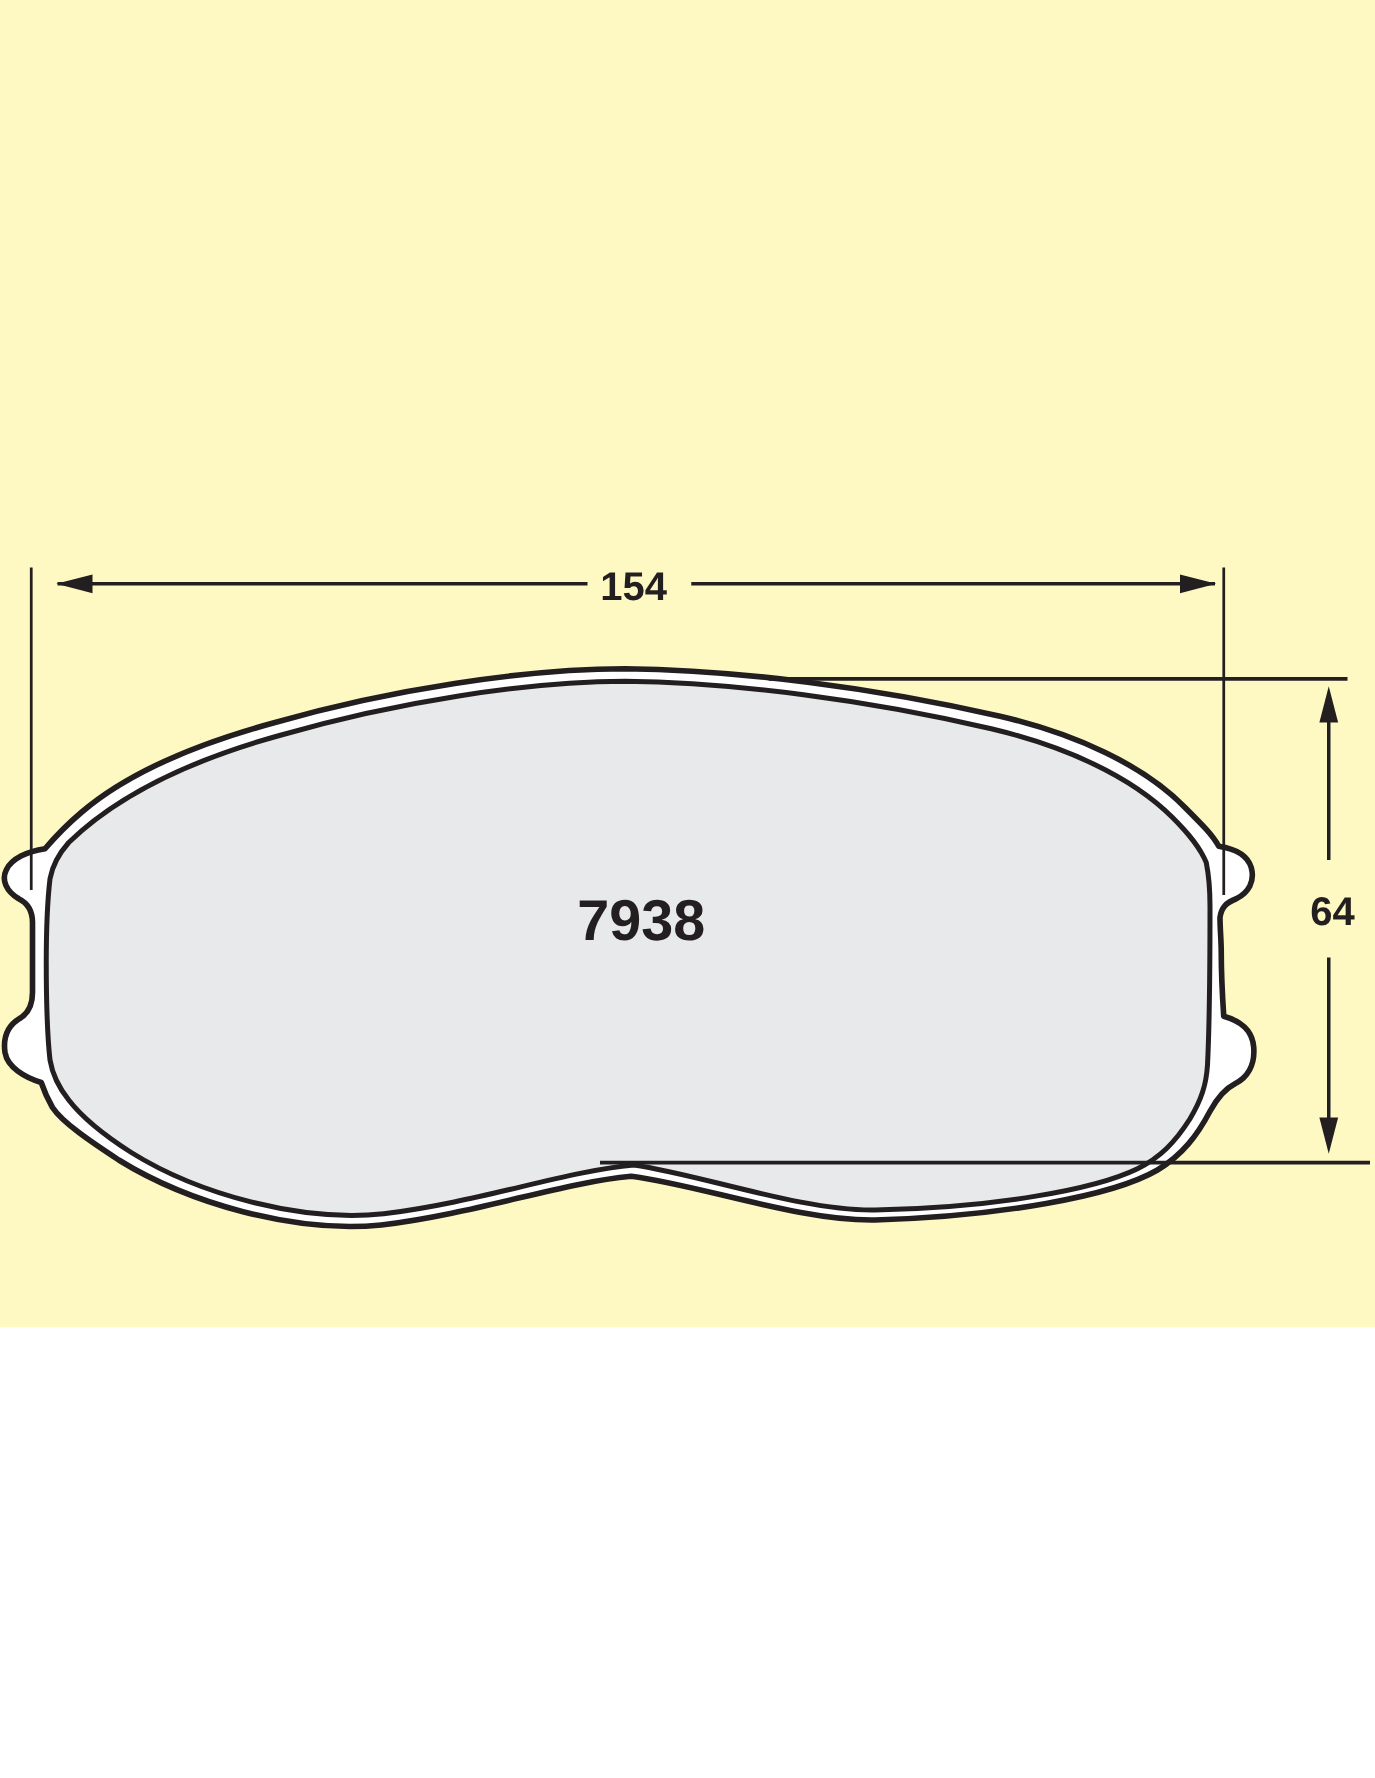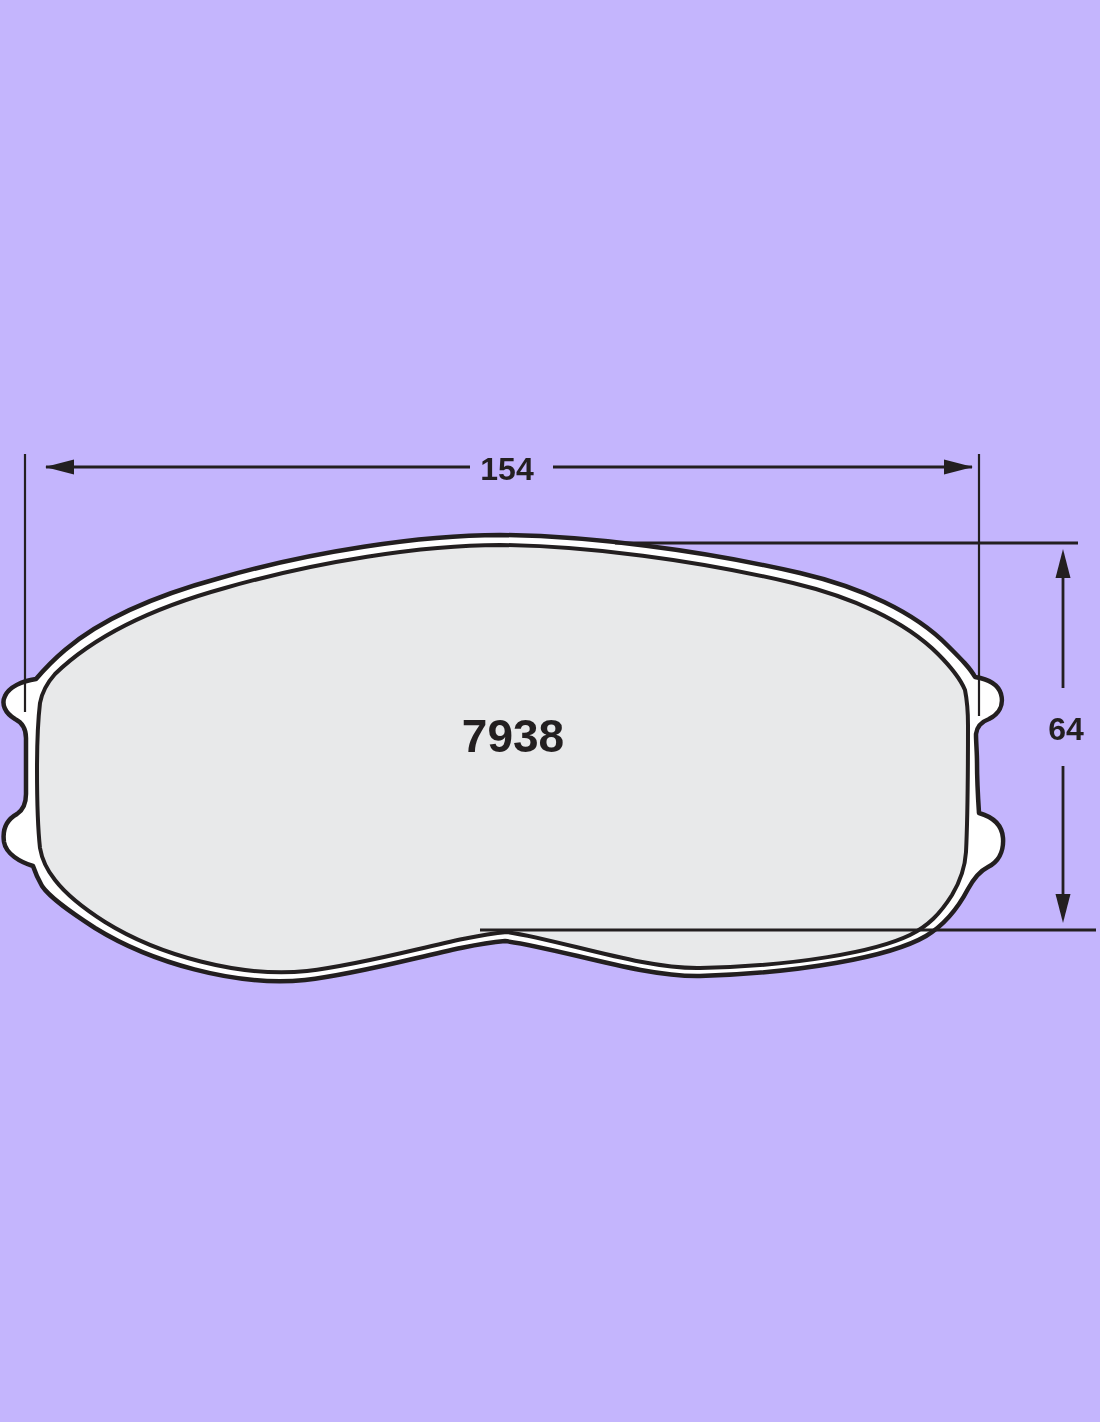--- a/index.html
+++ b/index.html
@@ -1,21 +1,21 @@
 <!DOCTYPE html>
 <html><head>
 <meta charset="utf-8">
 <style>
   html, body { margin: 0; padding: 0; }
   body { font-family: "Liberation Sans", "DejaVu Sans", sans-serif; }
   .canvas {
     position: relative;
     width: 1100px;
-    height: 1422px;
-    background: #c4b5fd;
+    height: 1062px;
+    background: #fef9c3;
     overflow: hidden;
   }
   svg { display: block; }
   .dim-text {
     font-family: "Liberation Sans", "DejaVu Sans", sans-serif;
     font-weight: bold;
   }
 </style>
 </head>
 <body>

